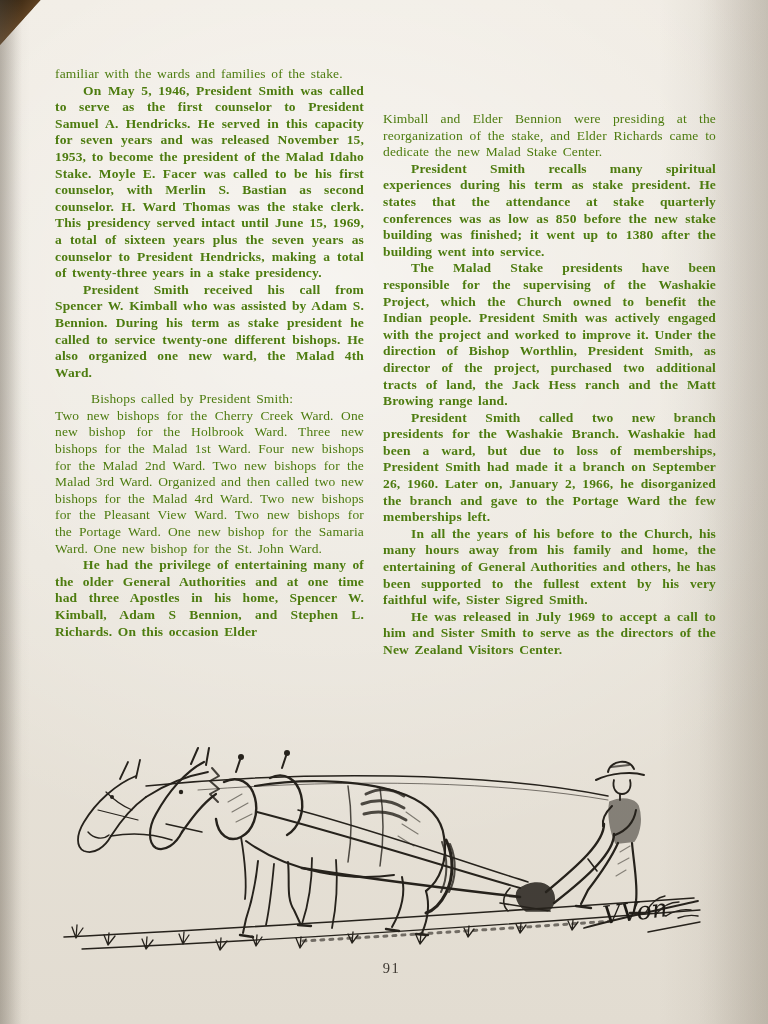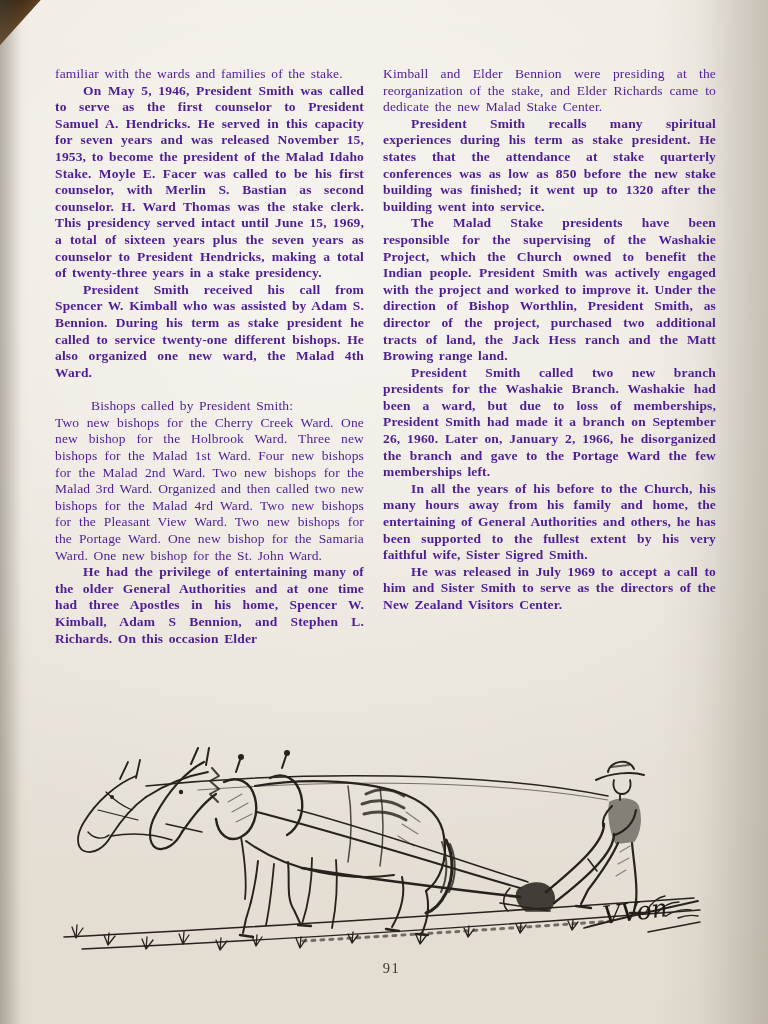--- a/index.html
+++ b/index.html
@@ -20,28 +20,28 @@
     position:absolute;left:0;top:0;bottom:0;width:22px;
     background:linear-gradient(90deg, rgba(110,102,90,0.35), rgba(110,102,90,0));
   }
   .page-edge-shade{
     position:absolute;right:0;top:0;bottom:0;width:70px;
     background:linear-gradient(270deg, rgba(125,115,98,0.18), rgba(125,115,98,0));
   }
   .columns{
     position:absolute;top:66px;left:55px;right:52px;
     display:flex;gap:19px;
-    color:#4c1d95;font-size:13.5px;line-height:16.6px;
+    color:#4d7c0f;font-size:13.5px;line-height:16.6px;
     text-align:justify;letter-spacing:0.15px;word-spacing:2px;
   }
   .col-left{width:309px;flex:0 0 309px;}
-  .col-right{flex:1;}
+  .col-right{flex:1;margin-top:45px;}
   p{margin:0;padding:0;}
   .indent{text-indent:28px;font-weight:bold;}
-  .heading{margin-top:17px;text-indent:36px;text-align:left;}
+  .heading{margin-top:10px;text-indent:36px;text-align:left;}
   .illustration{position:absolute;top:740px;left:48px;width:672px;height:218px;}
   .illustration svg{width:100%;height:100%;display:block;}
   .page-number{
     position:absolute;top:960px;left:0;right:24px;text-align:center;
     font-size:14.5px;color:#3b362f;letter-spacing:1.5px;margin-left:39px;
   }
 </style>
 </head>
 <body>
 
@@ -53,21 +53,21 @@
   <div class="col-left">
     <p>familiar with the wards and families of the stake.</p>
     <p class="indent">On May 5, 1946, President Smith was called to serve as the first counselor to President Samuel A. Hendricks.  He served in this capacity for seven years and was released November 15, 1953, to become the president of the Malad Idaho Stake.  Moyle E. Facer was called to be his first counselor, with Merlin S. Bastian as second counselor. H. Ward Thomas was the stake clerk.  This presidency served intact until June 15, 1969, a total of sixteen years plus the seven years as counselor to President Hendricks, making a total of twenty-three years in a stake presidency.</p>
     <p class="indent">President Smith received his call from Spencer W. Kimball who was assisted by Adam S. Bennion.  During his term as stake president he called to service twenty-one different bishops.  He also organized one new ward, the Malad 4th Ward.</p>
     <p class="heading">Bishops called by President Smith:</p>
     <p>Two new bishops for the Cherry Creek Ward. One new bishop for the Holbrook Ward. Three new bishops for the Malad 1st Ward. Four new bishops for the Malad 2nd Ward. Two new bishops for the Malad 3rd Ward. Organized and then called two new bishops for the Malad 4rd Ward.  Two new bishops for the Pleasant View Ward.  Two new bishops for the Portage Ward.  One new bishop for the Samaria Ward.  One new bishop for the St. John Ward.</p>
     <p class="indent">He had the privilege of entertaining many of the older General Authorities and at one time had three Apostles in his home, Spencer W. Kimball, Adam S Bennion, and Stephen L. Richards.  On this occasion Elder</p>
   </div>
   <div class="col-right">
     <p>Kimball and Elder Bennion were presiding at the reorganization of the stake, and Elder Richards came to dedicate the new Malad Stake Center.</p>
-    <p class="indent">President Smith recalls many spiritual experiences during his term as stake president.  He states that the attendance at stake quarterly conferences was as low as 850 before the new stake building was finished; it went up to 1320 after the building went into service.</p>
+    <p class="indent">President Smith recalls many spiritual experiences during his term as stake president.  He states that the attendance at stake quarterly conferences was as low as 850 before the new stake building was finished; it went up to 1380 after the building went into service.</p>
     <p class="indent">The Malad Stake presidents have been responsible for the supervising of the Washakie Project, which the Church owned to benefit the Indian people.  President Smith was actively engaged with the project and worked to improve it.  Under the direction of Bishop Worthlin, President Smith, as director of the project, purchased two additional tracts of land, the Jack Hess ranch and the Matt Browing range land.</p>
     <p class="indent">President Smith called two new branch presidents for the Washakie Branch. Washakie had been a ward, but due to loss of memberships, President Smith had made it a branch on September 26, 1960.  Later on, January 2, 1966, he disorganized the branch and gave to the Portage Ward the few memberships left.</p>
     <p class="indent">In all the years of his before to the Church, his many hours away from his family and home, the entertaining of General Authorities and others, he has been supported to the fullest extent by his very faithful wife, Sister Sigred Smith.</p>
     <p class="indent">He was released in July 1969 to accept a call to him and Sister Smith to serve as the directors of the New Zealand Visitors Center.</p>
   </div>
 </div>
 
 <div class="illustration">
   <svg viewBox="0 0 672 218" xmlns="http://www.w3.org/2000/svg">
     <g stroke="#26221c" fill="none" stroke-linecap="round" stroke-linejoin="round">

